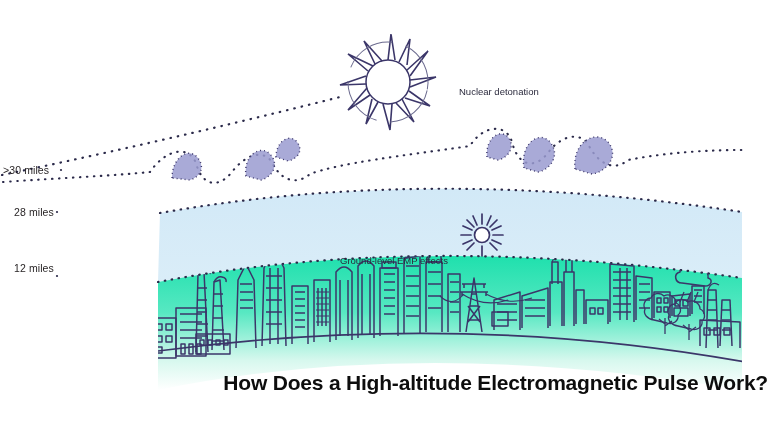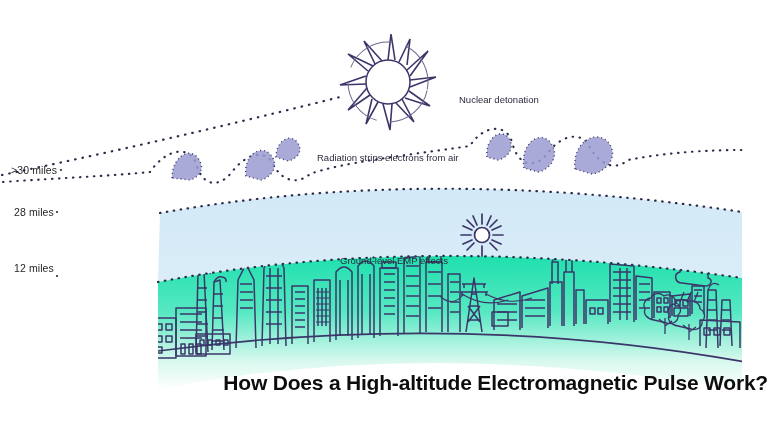--- a/index.html
+++ b/index.html
@@ -13,32 +13,32 @@
   #stage{position:absolute;inset:0;width:768px;height:432px;}
   #stage svg{display:block;width:768px;height:432px;}
 
   .alt-label{
     position:absolute;
     font-size:10.5px;
     color:#231f20;
     letter-spacing:.1px;
     white-space:nowrap;
   }
-  #alt-30{left:11px;top:164px;}
+  #alt-30{left:3px;top:164px;}
   #alt-25{left:14px;top:206px;}
   #alt-12{left:14px;top:262px;}
 
   .callout{
     position:absolute;
     font-size:9.5px;
     color:#2b2a3d;
     white-space:nowrap;
     line-height:12.5px;
   }
-  #lbl-detonation{left:459px;top:94px;}
+  #lbl-detonation{left:459px;top:86px;}
   #lbl-radiation{left:317px;top:152px;text-align:center;}
   #lbl-ground{left:340px;top:219px;margin-top:36px;}
 
   #page-title{
     position:absolute;
     left:0;right:0;top:371px;
     text-align:right;
     font-size:21px;
     font-weight:bold;
     color:#0d0d0d;
@@ -339,18 +339,17 @@
   </svg>
 </div>
 
 <div class="alt-label" id="alt-30">&gt;30 miles</div>
 <div class="alt-label" id="alt-25">28 miles</div>
 <div class="alt-label" id="alt-12">12 miles</div>
 
 <div class="callout" id="lbl-detonation">Nuclear detonation</div>
 
 <div class="callout" id="lbl-radiation">
-  <div>Radiation strips electrons from air</div>
 </div>
 
 <div class="callout" id="lbl-ground">Ground-level EMP effects</div>
 
 <div id="page-title">How Does a High-altitude Electromagnetic Pulse Work?</div>
 
 </body></html>

